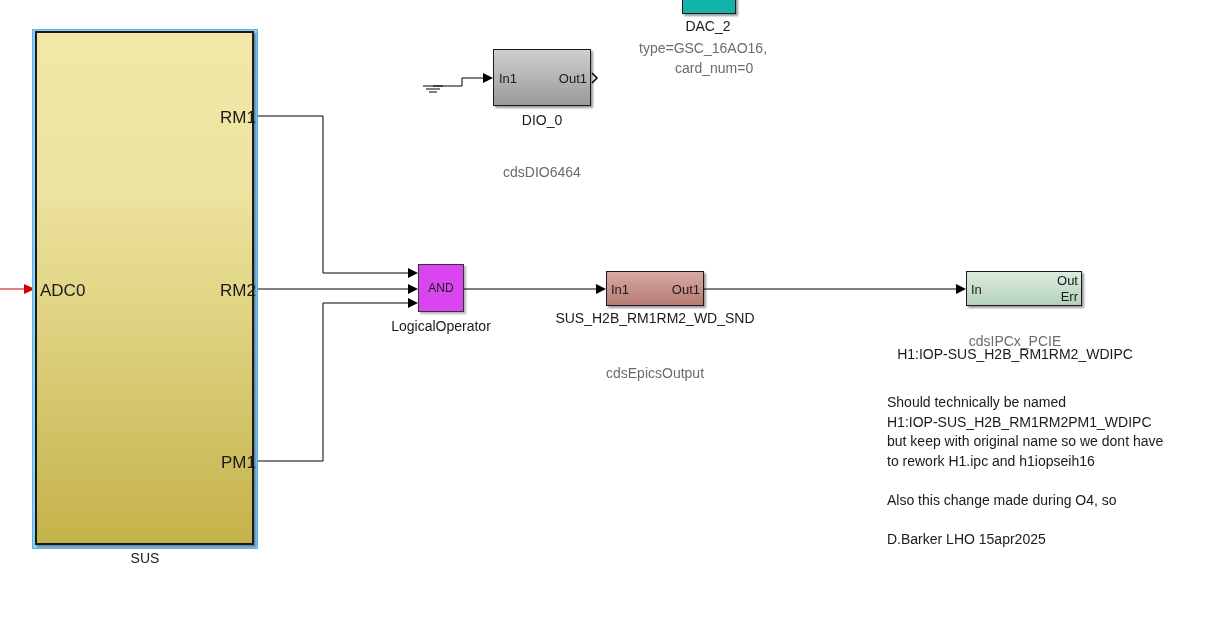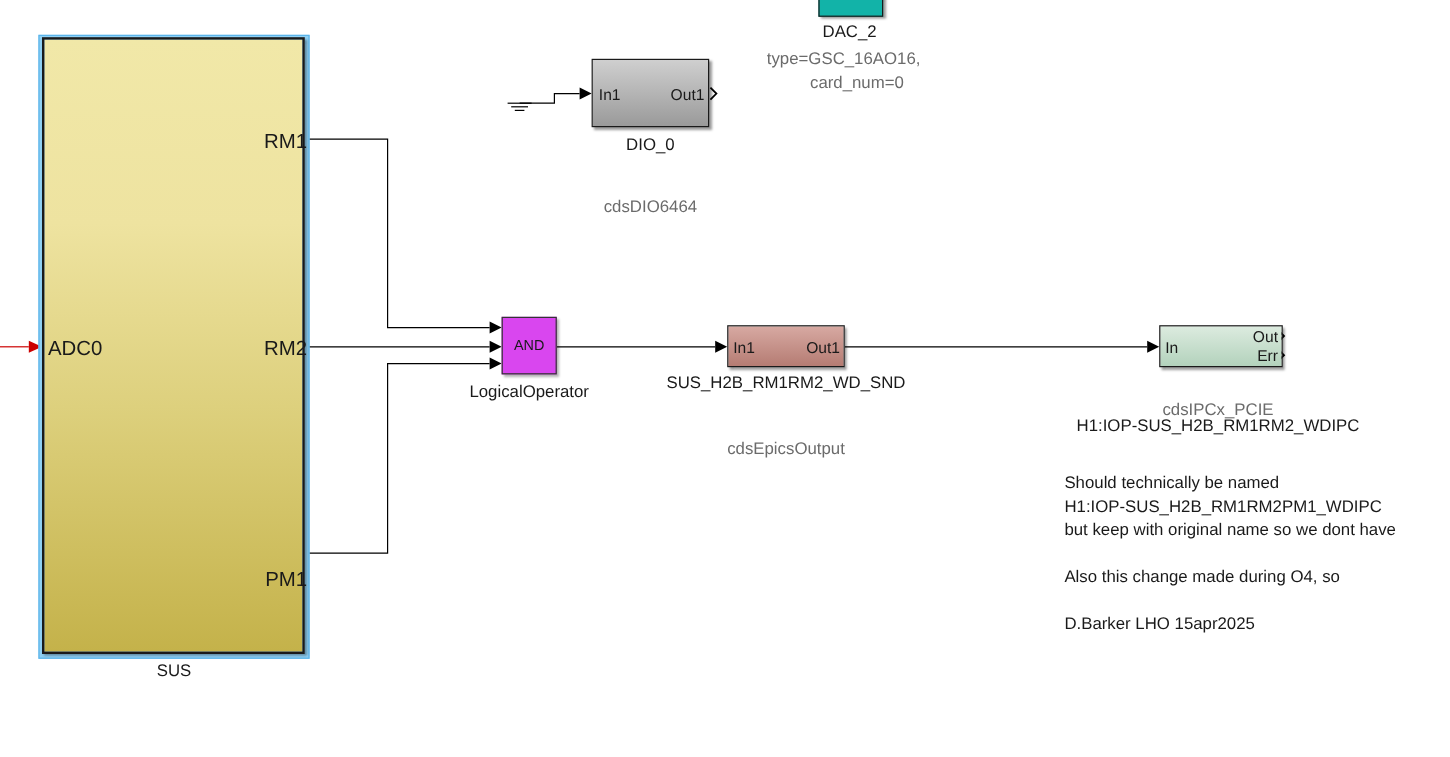--- a/index.html
+++ b/index.html
@@ -26,21 +26,21 @@
 
   
   .and { left:418px; top:264px; width:46px; height:48px; box-sizing:border-box; border:1.5px solid #333;
          background:#d946ef; box-shadow:2px 2px 2px rgba(0,0,0,0.3); font-size:12px; display:flex; align-items:center; justify-content:center; }
 
   
   .epics { left:606px; top:271px; width:98px; height:35px; box-sizing:border-box; border:1.5px solid #1a1a1a;
            background:linear-gradient(#d7a9a2, #b57c73); box-shadow:2px 2px 2px rgba(0,0,0,0.4); }
 
   
-  .ipc { left:966px; top:271px; width:103px; height:35px; box-sizing:border-box; border:1.5px solid #1a1a1a;
+  .ipc { left:966px; top:271px; width:116px; height:35px; box-sizing:border-box; border:1.5px solid #1a1a1a;
          background:linear-gradient(#dcebdf, #b3d2bc); box-shadow:2px 2px 2px rgba(0,0,0,0.4); }
 
   .inner { font-size:13px; color:#1a1a1a; position:absolute; white-space:nowrap; }
 
   .note { left:887px; top:393px; width:310px; font-size:14px; line-height:19.5px; color:#1a1a1a; }
   .note p { margin:0; }
   .note .gap { height:19.5px; }
 </style>
 </head>
 <body>
@@ -76,21 +76,21 @@
   <polyline points="592,73 597,78 592,83" fill="none" stroke="#000" stroke-width="1.5"></polyline>
   <polyline points="1065,275 1070,280 1065,285" fill="none" stroke="#000" stroke-width="1.5"></polyline>
   <polyline points="1065,291 1070,296 1065,301" fill="none" stroke="#000" stroke-width="1.5"></polyline>
 </svg>
 
 <div class="abs sus-sel"></div>
 <div class="abs sus"></div>
 <span class="abs port-label" style="left:40px;top:281px;">ADC0</span>
 <span class="abs port-label" style="left:220px;top:108px;">RM1</span>
 <span class="abs port-label" style="left:220px;top:281px;">RM2</span>
-<span class="abs port-label" style="left:221px;top:453px;margin-top:20px;">PM1</span>
+<span class="abs port-label" style="left:221px;top:453px;">PM1</span>
 <div class="abs blk-label" style="left:100px;top:550px;width:90px;">SUS</div>
 
 <div class="abs dac"></div>
 <div class="abs blk-label" style="left:658px;top:18px;width:100px;">DAC_2</div>
 <div class="abs blk-sub" style="left:639px;top:40px;">type=GSC_16AO16,</div>
 <div class="abs blk-sub" style="left:653px;top:60px;margin-left:22px;">card_num=0</div>
 
 <div class="abs dio">
   <span class="inner" style="left:5px;top:21px;">In1</span>
   <span class="inner" style="right:3px;top:21px;">Out1</span>
@@ -115,17 +115,18 @@
   <span class="inner" style="right:3px;top:1px;">Out</span>
   <span class="inner" style="right:3px;top:17px;">Err</span>
 </div>
 <div class="abs blk-label" style="left:870px;top:310px;width:290px;margin-top:36px;">H1:IOP-SUS_H2B_RM1RM2_WDIPC</div>
 <div class="abs blk-sub" style="left:955px;top:333px;width:120px;">cdsIPCx_PCIE</div>
 
 <div class="abs note">
   <p>Should technically be named</p>
   <p>H1:IOP-SUS_H2B_RM1RM2PM1_WDIPC</p>
   <p>but keep with original name so we dont have</p>
+  <p>to rework H1.ipc and h1iopseih16</p>
   <div class="gap"></div>
   <p>Also this change made during O4, so</p>
   <div class="gap"></div>
   <p>D.Barker LHO 15apr2025</p>
 </div>
 
 </body></html>

